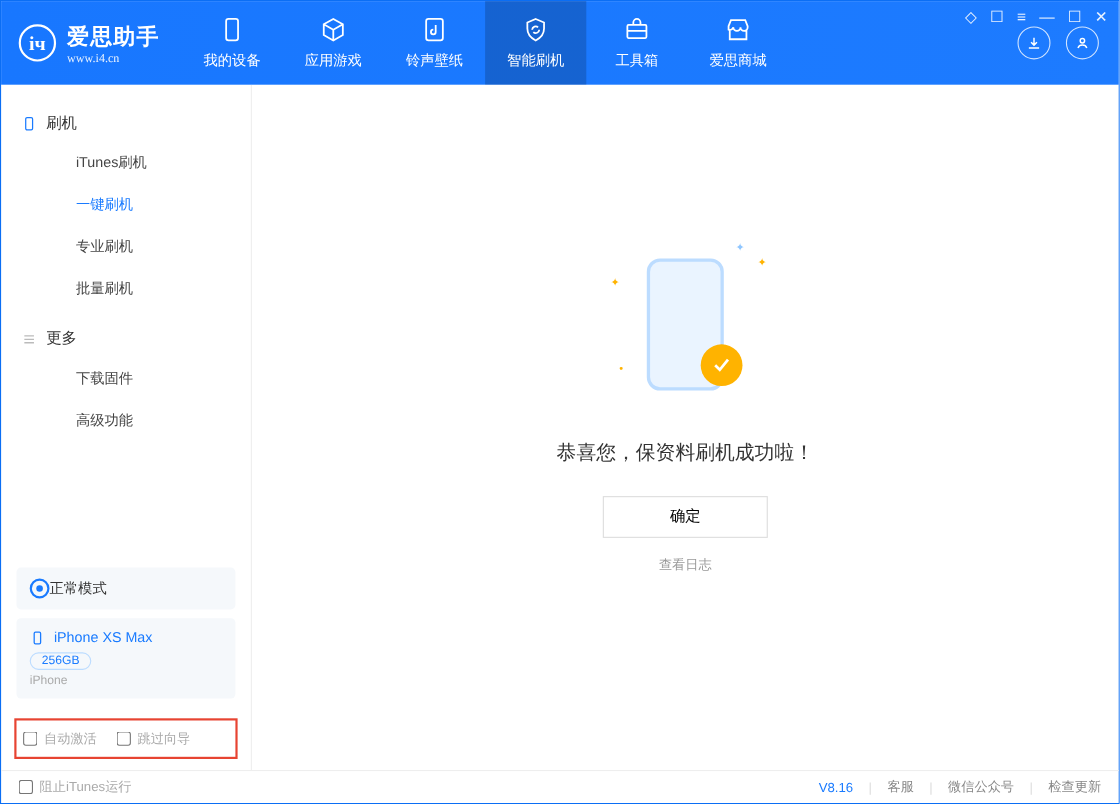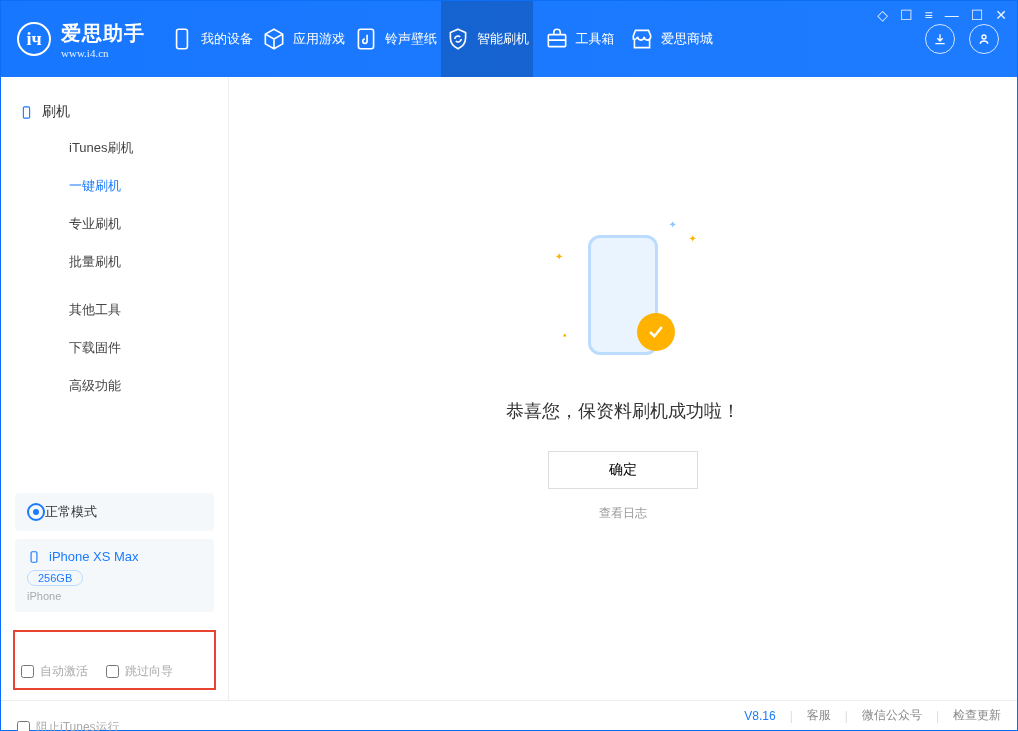--- a/index.html
+++ b/index.html
@@ -7,21 +7,21 @@
 .app { width: 1018px; height: 731px; border: 1px solid #0b6ef4; display: flex; flex-direction: column; }
 
 
 .titlebar { height: 76px; background: linear-gradient(90deg,#1877ff 0%,#1d7bff 100%); display: flex; align-items: stretch; color: #fff; position: relative; }
 .logo { display: flex; align-items: center; padding: 0 20px 0 16px; font-family: Liberation Serif, serif; }
 .logo-mark { width: 34px; height: 34px; border-radius: 50%; border: 2px solid #fff; display: flex; align-items: center; justify-content: center; font-weight: bold; font-size: 18px; }
 .logo-text { margin-left: 10px; }
 .logo-text .name { font-size: 20px; font-weight: 600; letter-spacing: 1px; }
 .logo-text .sub { font-size: 11px; opacity: .9; }
 .tabs { display: flex; flex: 1; }
-.tab { width: 92px; display: flex; flex-direction: row; align-items: center; justify-content: center; cursor: pointer; font-size: 13px; gap: 6px; }
+.tab { width: 92px; display: flex; flex-direction: column; align-items: center; justify-content: center; cursor: pointer; font-size: 13px; gap: 6px; }
 .tab.active { background: rgba(0,0,0,.18); }
 .tab svg { width: 26px; height: 26px; }
 .window-ctrls { position: absolute; top: 6px; right: 10px; display: flex; gap: 12px; }
 .window-ctrls span { cursor: pointer; font-size: 14px; opacity: .9; }
 .header-right { display: flex; align-items: center; padding-right: 18px; gap: 14px; }
 .circle-btn { width: 30px; height: 30px; border: 1.5px solid rgba(255,255,255,.8); border-radius: 50%; display: flex; align-items: center; justify-content: center; cursor: pointer; }
 .circle-btn svg { width: 16px; height: 16px; }
 
 
 .body { flex: 1; display: flex; overflow: hidden; }
@@ -34,21 +34,21 @@
 .spacer { height: 10px; }
 .device-area { padding: 10px 14px 0 14px; }
 .mode-box, .device-box { background: #f5f8fb; border-radius: 4px; padding: 10px 12px; margin-bottom: 8px; }
 .mode-box { display: flex; align-items: center; color: #333; font-size: 13px; }
 .mode-dot { width: 18px; height: 18px; border-radius: 50%; border: 2px solid #1a7bff; display: flex; align-items: center; justify-content: center; }
 .mode-dot::after { content:""; width: 6px; height: 6px; background:#1a7bff; border-radius:50%; }
 .device-box .line1 { display: flex; align-items: center; gap: 8px; color:#1a7bff; font-weight: 500; font-size: 13px; }
 .badge { display:inline-block; border:1px solid #bcdcff; color:#1a7bff; border-radius: 10px; padding: 1px 10px; font-size: 11px; margin-top: 6px; }
 .device-box .sub { color:#aaa; font-size: 11px; margin-top: 4px; }
 .highlight-box { margin: 10px 12px; border: 2px solid #e74432; padding: 8px 6px; display: flex; gap: 18px; align-items: center; }
-.chk { display:flex; align-items:center; gap:6px; color:#aaa; font-size: 12px; cursor:pointer;margin-top:23px; }
+.chk { display:flex; align-items:center; gap:6px; color:#aaa; font-size: 12px; cursor:pointer; }
 .chk input { width:13px; height:13px; }
 
 
 .main { flex: 1; position: relative; display:flex; align-items:center; justify-content:center; }
 .center { display:flex; flex-direction:column; align-items:center; margin-top:-40px; }
 .illus { width: 160px; height: 160px; position: relative; margin-bottom: 24px; }
 .phone { position:absolute; left:50%; top:50%; transform:translate(-50%,-50%); width:70px; height:120px; border:3px solid #bcdcff; border-radius:12px; background:#eaf4ff; }
 .check { position:absolute; right:28px; bottom:24px; width:38px; height:38px; background:#ffb300; border-radius:50%; display:flex; align-items:center; justify-content:center; }
 .check svg { width:20px; height:20px; }
 .sparkle { position:absolute; color:#ffb300; font-size:10px; }
@@ -148,21 +148,26 @@
           <svg viewBox="0 0 24 24" fill="none" stroke="#1a7bff" stroke-width="1.8">
               <rect x="7" y="3" width="10" height="18" rx="2"></rect>
             </svg>
           <span>刷机</span>
         </div>
         <div class="side-item">iTunes刷机</div>
         <div class="side-item active">一键刷机</div>
         <div class="side-item">专业刷机</div>
         <div class="side-item">批量刷机</div>
         <div class="spacer"></div>
-        <div class="side-item">其他工具</div>
+        <div class="group-head">
+          <svg viewBox="0 0 24 24" fill="none" stroke="#bbb" stroke-width="2">
+              <path d="M5 7h14M5 12h14M5 17h14"></path>
+            </svg>
+          <span>更多</span>
+        </div>
         <div class="side-item">下载固件</div>
         <div class="side-item">高级功能</div>
       </div>
 
       <div class="device-area">
         <div class="mode-box">
           <div class="mode-dot"></div>
           <span>正常模式</span>
         </div>
         <div class="device-box">

